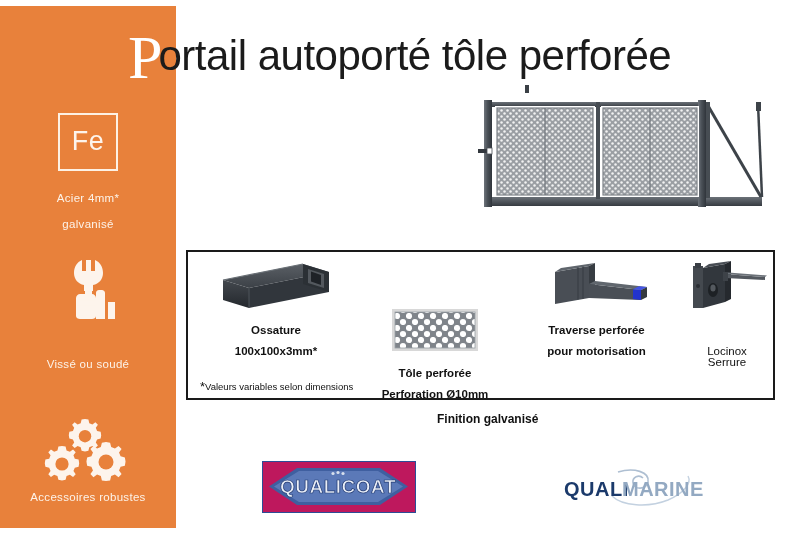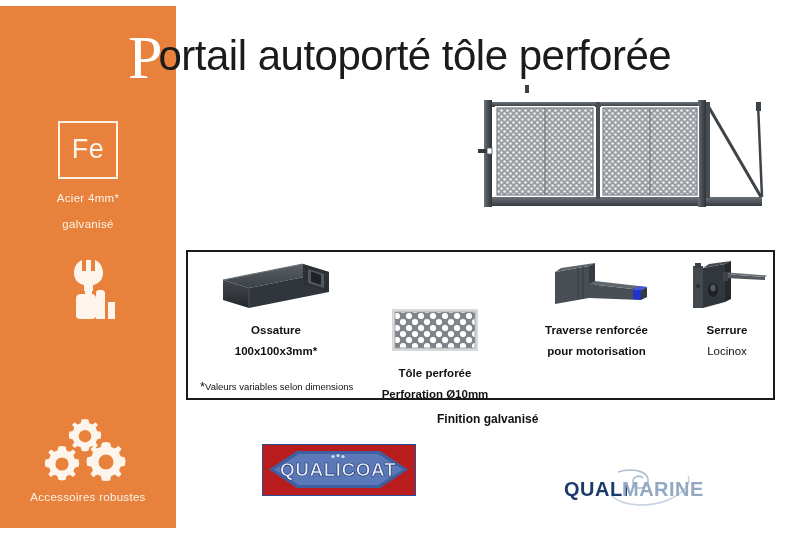--- a/index.html
+++ b/index.html
@@ -17,21 +17,20 @@
     position:absolute;left:0;top:6px;width:176px;height:522px;
     background:#e8813b;
     color:#fdf6ef;
     text-align:center;
   }
   .fe-box{
     position:absolute;left:50%;top:107px;transform:translateX(-50%);
     width:60px;height:58px;
     border:2px solid #fdf1e4;
     box-sizing:border-box;
-    margin-top:8px;
   }
   .fe-text{
     position:absolute;left:0;right:0;top:50%;transform:translateY(-52%);
     font-size:27px;letter-spacing:.5px;color:#fdf4ec;
     font-family:"Liberation Sans", sans-serif;
   }
   .side-label{
     position:absolute;left:0;width:176px;
     font-size:11.5px;color:#fdf3e9;letter-spacing:.3px;
     font-family:"Liberation Sans", sans-serif;
@@ -87,43 +86,43 @@
   }
   .feat-l2{
     position:absolute;left:0;right:0;top:93px;
     font-size:11.5px;color:#111;font-weight:700;
     font-family:"Liberation Sans", sans-serif;
   }
   .f0{left:8px;width:160px;}
   .f1{left:168px;width:158px;margin-top:43px;}
   .f2{left:326px;width:165px;}
   .f3{left:491px;width:96px;}
-  .f3 .feat-l1{font-weight:700;}
+  .f3 .feat-l1{font-weight:400;margin-top:32px;}
   .f3 .feat-l2{font-weight:400;}
   .f2 .feat-l1,.f2 .feat-l2{font-weight:700;}
 
   
   .footnote{
     position:absolute;left:200px;top:381px;
     font-size:9.5px;color:#111;
     font-family:"Liberation Sans", sans-serif;
   }
   .footnote .star{
     font-size:13px;vertical-align:top;position:relative;top:-2px;
   }
   .finition{
     position:absolute;left:437px;top:412px;
     font-size:12px;font-weight:700;color:#111;
     font-family:"Liberation Sans", sans-serif;
   }
 
   
   .logo-qualicoat{
-    position:absolute;left:262px;top:444px;width:154px;height:52px;
-    border:1.5px solid #2c4d96;background:#b91c1c;box-sizing:border-box;
+    position:absolute;left:262px;top:461px;width:154px;height:52px;
+    border:1.5px solid #2c4d96;background:#be185d;box-sizing:border-box;
   }
   .logo-qualimarine{
     position:absolute;left:560px;top:466px;width:160px;height:46px;
   }
 </style>
 </head>
 <body>
 
 <div class="page">
 
@@ -148,20 +147,21 @@
           <rect x="21" y="40" width="18" height="2.4"></rect>
           <rect x="21" y="45" width="18" height="2.4"></rect>
           <rect x="21" y="50" width="18" height="2.4"></rect>
           <rect x="21" y="55" width="18" height="2.4"></rect>
           <path d="M43 32 C41 32 40 33.4 40 35 L40 61 L49 61 L49 35 C49 33.4 47.6 32 46 32 Z"></path>
           <path d="M52 44 L59 44 L59 61 L52 61 Z"></path>
         </g>
       </svg>
     </div>
 
+    <div class="side-label lbl-visse">Vissé ou soudé</div>
 
     <div class="icon-gears">
       <svg width="92" height="66" viewBox="0 0 92 66">
         <g fill="#fdf4ec">
 
           <path d="M43 1 l3.4 .55 .9 3.6 3.1 1.25 3-2.1 2.5 2.5 -2.1 3 1.25 3.1 3.6 .9 .55 3.4
                    -.55 3.4 -3.6 .9 -1.25 3.1 2.1 3 -2.5 2.5 -3-2.1 -3.1 1.25 -.9 3.6 -3.4 .55
                    -3.4-.55 -.9-3.6 -3.1-1.25 -3 2.1 -2.5-2.5 2.1-3 -1.25-3.1 -3.6-.9 -.55-3.4
                    .55-3.4 3.6-.9 1.25-3.1 -2.1-3 2.5-2.5 3 2.1 3.1-1.25 .9-3.6 Z"></path>
           <circle cx="43" cy="18.2" r="6.2" fill="#e8813b"></circle>
@@ -311,21 +311,21 @@
           <line x1="46" y1="8.8" x2="46" y2="40.7" stroke="#3a3f45" stroke-width="1.2"></line>
 
           <polygon points="52,26 104,32 104,42 52,40" fill="#4a4f56"></polygon>
           <polygon points="52,26 58,23 110,29 104,32" fill="#61676e"></polygon>
           <polygon points="104,32 110,29 110,39 104,42" fill="#353a40"></polygon>
 
           <polygon points="96,31.2 104,32 104,42 96,41.1" fill="#2233cc"></polygon>
           <polygon points="96,31.2 102,28.2 110,29 104,32" fill="#4455e5"></polygon>
         </svg>
       </div>
-      <div class="feat-l1">Traverse renforcée</div>
+      <div class="feat-l1">Traverse perforée</div>
       <div class="feat-l2">pour motorisation</div>
     </div>
 
     <div class="feature f3">
       <div class="feat-img">
         <svg width="96" height="56" viewBox="0 0 96 56" style="display:block;margin:0 auto;">
 
           <rect x="14" y="8" width="10" height="42" fill="#44494f"></rect>
           <rect x="16" y="5" width="6" height="5" fill="#3a3f45"></rect>
           <circle cx="19" cy="28" r="2" fill="#2a2e33"></circle>

